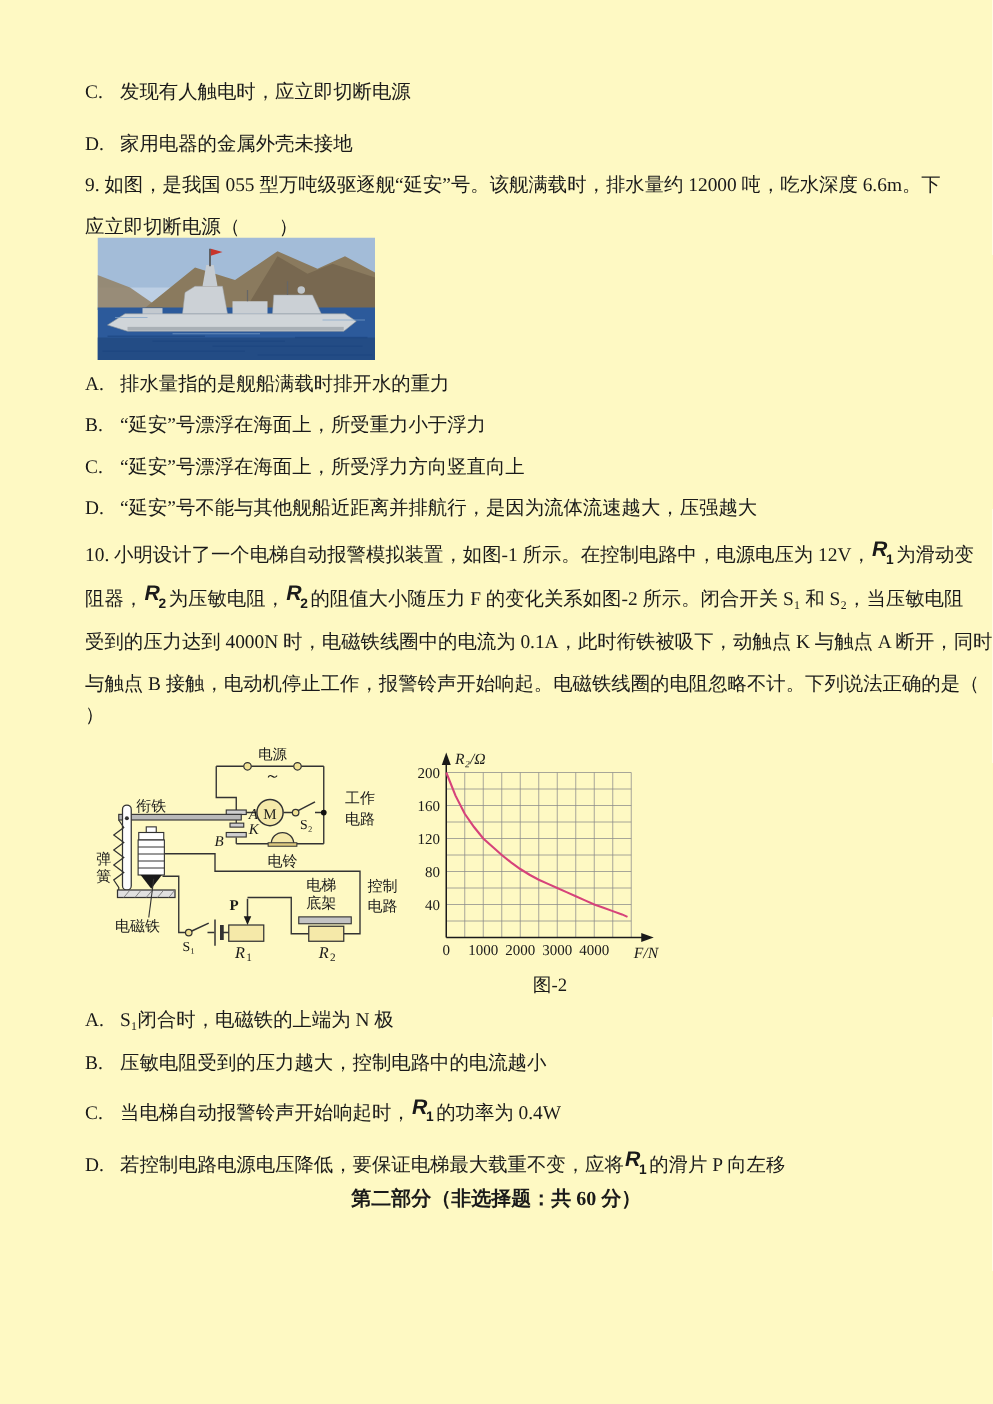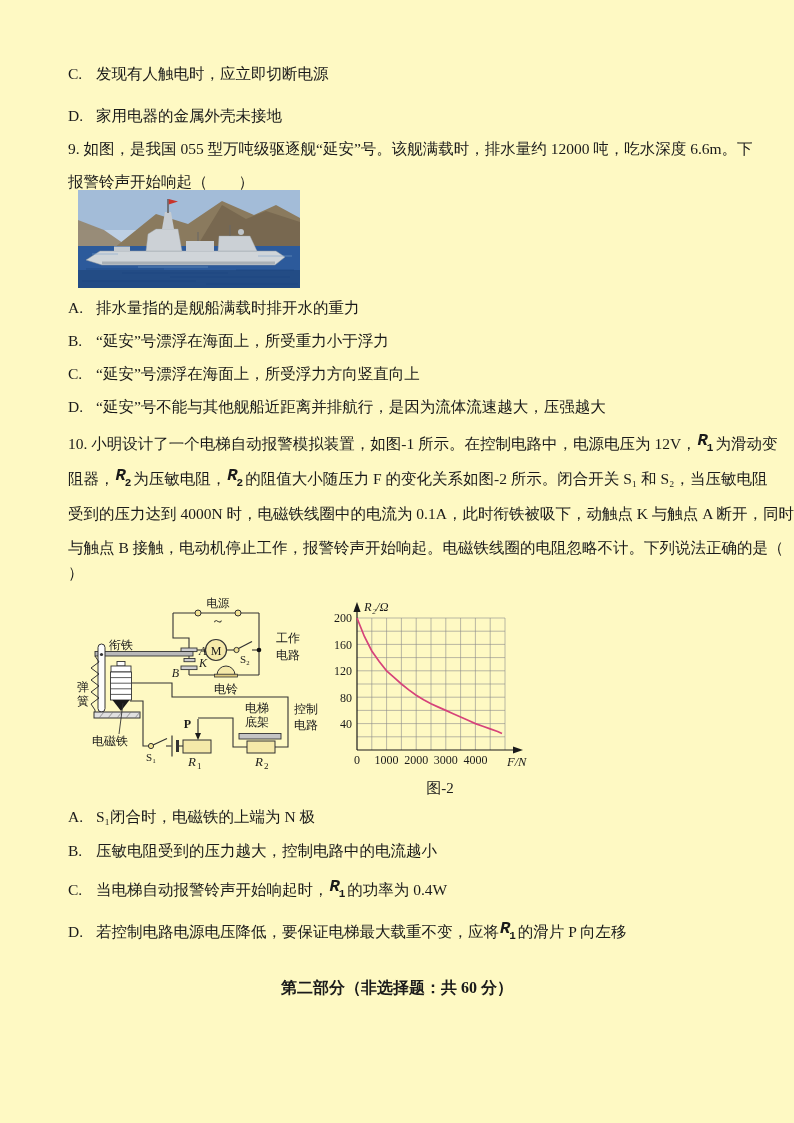--- a/index.html
+++ b/index.html
@@ -1,22 +1,22 @@
 <!DOCTYPE html>
 <html><head>
 <meta charset="utf-8">
 <style>
   html,body{margin:0;padding:0;background:#ffffff;}
   .page{position:relative;width:794px;height:1123px;background:#fef9c3;overflow:hidden;
         font-family:"Liberation Serif","DejaVu Serif",serif;color:#1a1a1a;}
   .t{position:absolute;left:68px;font-size:15.5px;white-space:nowrap;line-height:20px;}
   .opt .lbl{display:inline-block;width:28px;}
-  .bold{font-weight:bold;margin-top:28px;}
+  .bold{font-weight:bold;}
   .center{left:0;width:794px;text-align:center;}
-  .rsym{font-family:Liberation Mono, monospace;font-weight:bold;font-style:italic;
+  .rsym{font-family:Liberation Sans, sans-serif;font-weight:bold;font-style:italic;
         font-size:17px;position:relative;top:-4px;padding:0 1px;}
   .rsym sub{font-style:normal;font-weight:bold;font-size:11px;position:relative;top:2px;left:-1px;}
   .photo{position:absolute;left:78px;top:190px;width:222px;height:98px;display:block;}
   .figsvg{position:absolute;display:block;}
   .figcap{position:absolute;font-size:15px;text-align:center;}
   svg text{font-family:"Liberation Serif","DejaVu Serif",serif;fill:#1a1a1a;}
   .cn11{font-size:11.5px;}
   .it{font-style:italic;}
 </style>
 </head>
@@ -25,21 +25,21 @@
 <div class="page">
 
   <div class="t opt" style="top:64px">
     <span class="lbl">C.</span><span>发现有人触电时，应立即切断电源</span>
   </div>
   <div class="t opt" style="top:106px">
     <span class="lbl">D.</span><span>家用电器的金属外壳未接地</span>
   </div>
 
   <div class="t" style="top:139px">9. 如图，是我国 055 型万吨级驱逐舰“延安”号。该舰满载时，排水量约 12000 吨，吃水深度 6.6m。下</div>
-  <div class="t" style="top:172px">报警铃声开始响起（　　）</div>
+  <div class="t" style="top:172px">应立即切断电源（　　）</div>
 
   <svg class="photo" viewBox="0 0 222 98">
     <rect x="0" y="0" width="222" height="58" fill="#a3bcd8"></rect>
     <rect x="0" y="40" width="222" height="18" fill="#c6d6e8" opacity="0.75"></rect>
     <polygon points="0,58 0,30 26,40 52,58" fill="#94846c" opacity="0.9"></polygon>
     <polygon points="36,58 78,24 110,34 144,11 176,25 198,15 222,28 222,58" fill="#8a7a5e"></polygon>
     <polygon points="118,58 144,15 168,29 188,21 222,32 222,58" opacity="0.8" fill="#73644c"></polygon>
     <rect x="0" y="56" width="222" height="42" fill="#2c5a9b"></rect>
     <rect x="0" y="80" width="222" height="18" fill="#22497f" opacity="0.8"></rect>
     <g>

